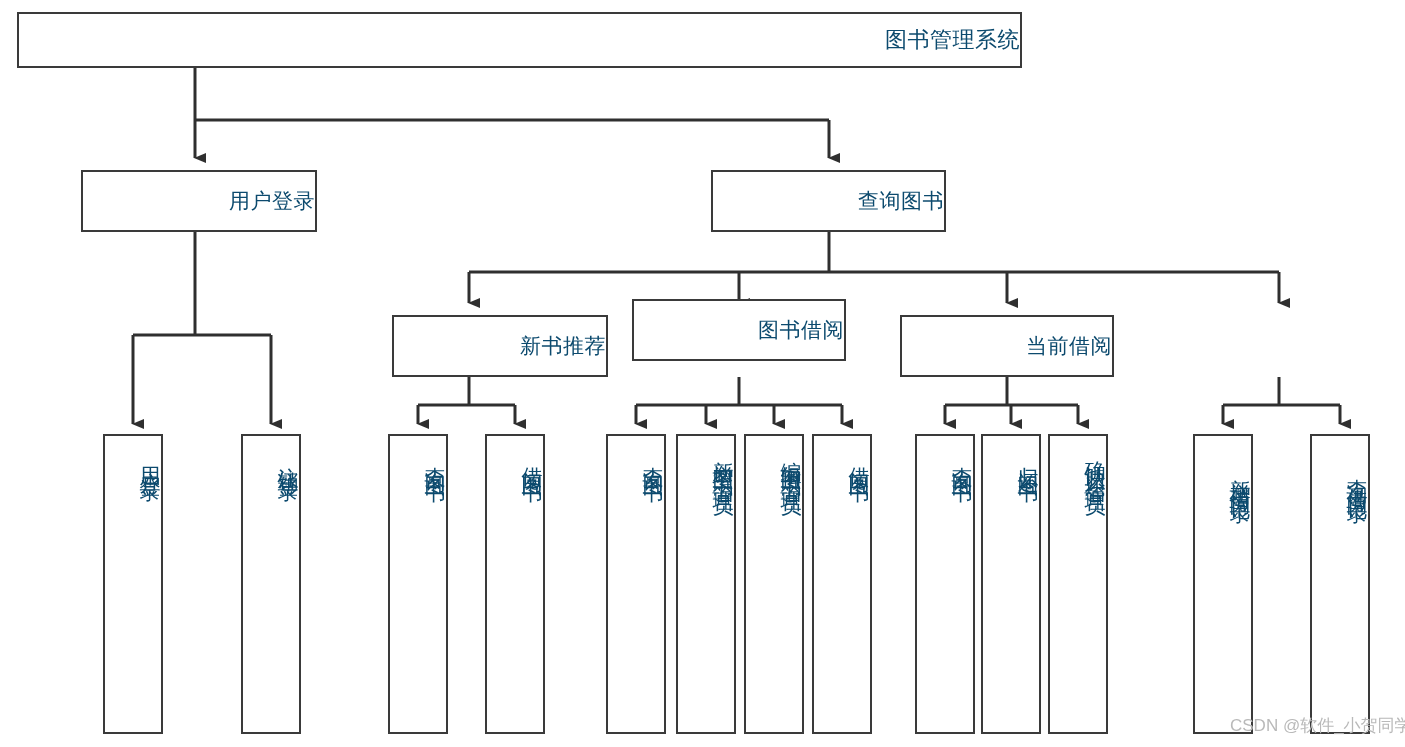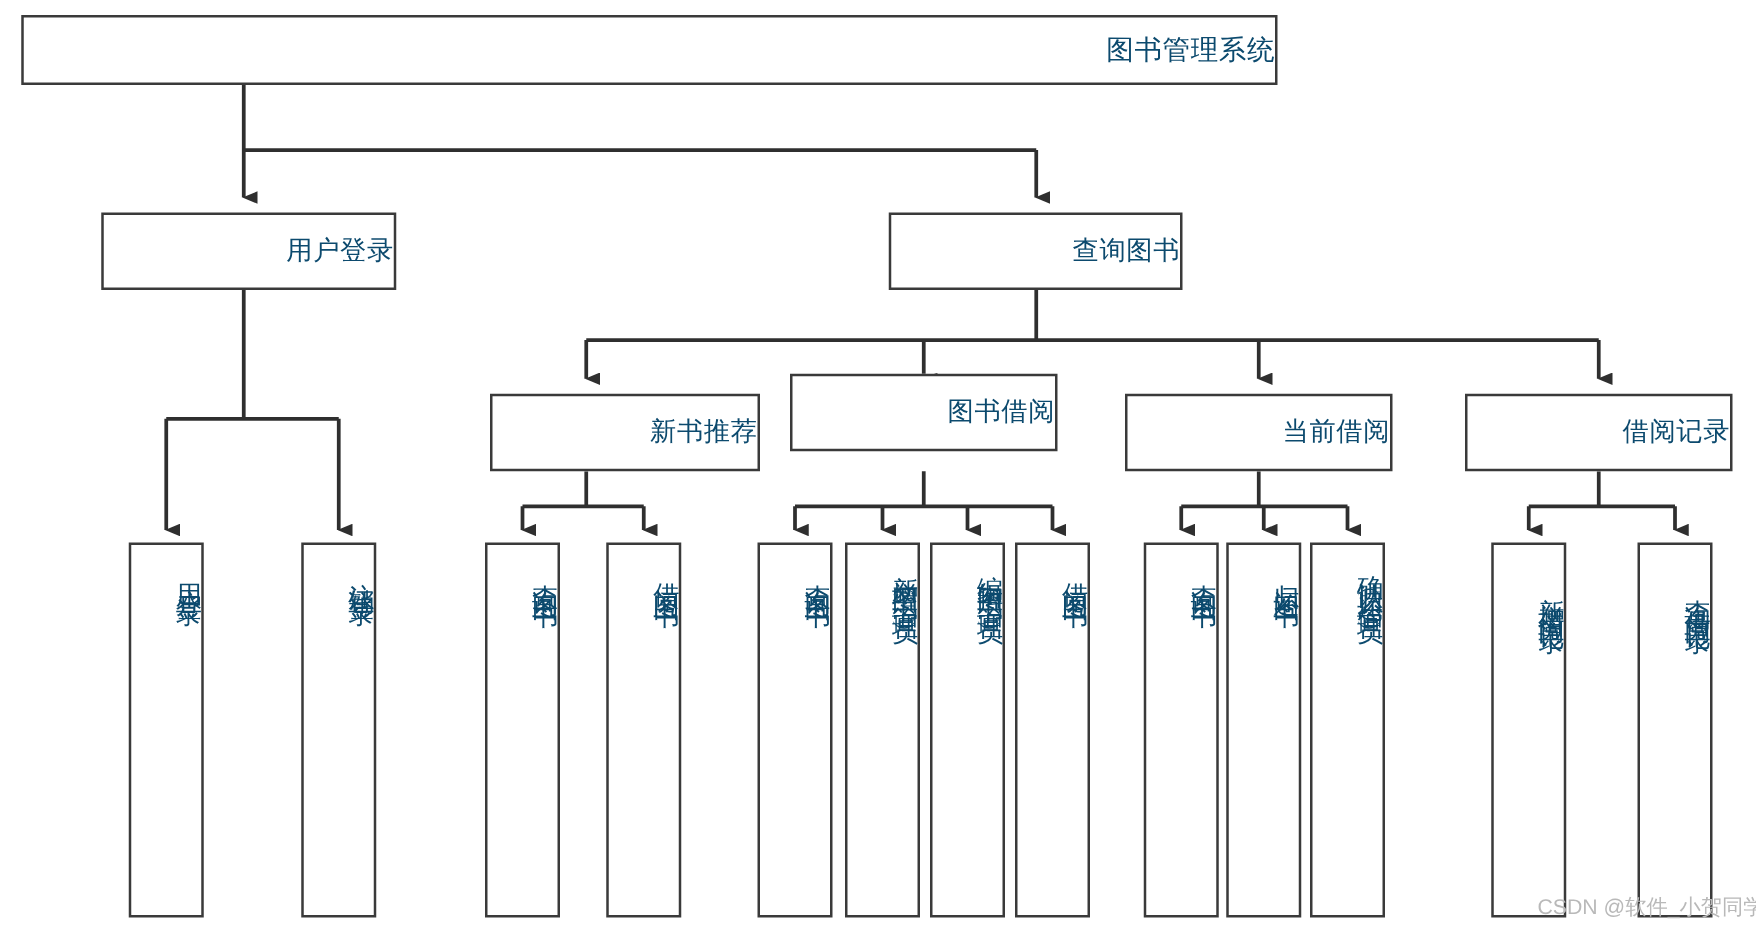--- a/index.html
+++ b/index.html
@@ -144,23 +144,20 @@
 
   <div class="node horiz" style="left:361px; top:315px; width:216px; height:62px;margin-left:31px;">
     <span class="lbl">新书推荐</span>
   </div>
   <div class="node horiz" style="left:632px; top:299px; width:214px; height:62px;padding-left:24px;">
     <span class="lbl">图书借阅</span>
   </div>
   <div class="node horiz" style="left:900px; top:315px; width:214px; height:62px;">
     <span class="lbl">当前借阅</span>
   </div>
-  <div class="node horiz" style="left:1172px; top:315px; width:214px; height:62px;">
-    <span class="lbl">借阅记录</span>
-  </div>
 
   <div class="node vert" style="left:103px; top:434px; width:60px; height:300px;">
     <span class="lbl">用户登录</span>
   </div>
   <div class="node vert" style="left:241px; top:434px; width:60px; height:300px;">
     <span class="lbl">注销登录</span>
   </div>
 
   <div class="node vert" style="left:388px; top:434px; width:60px; height:300px;">
     <span class="lbl">查询图书</span>

